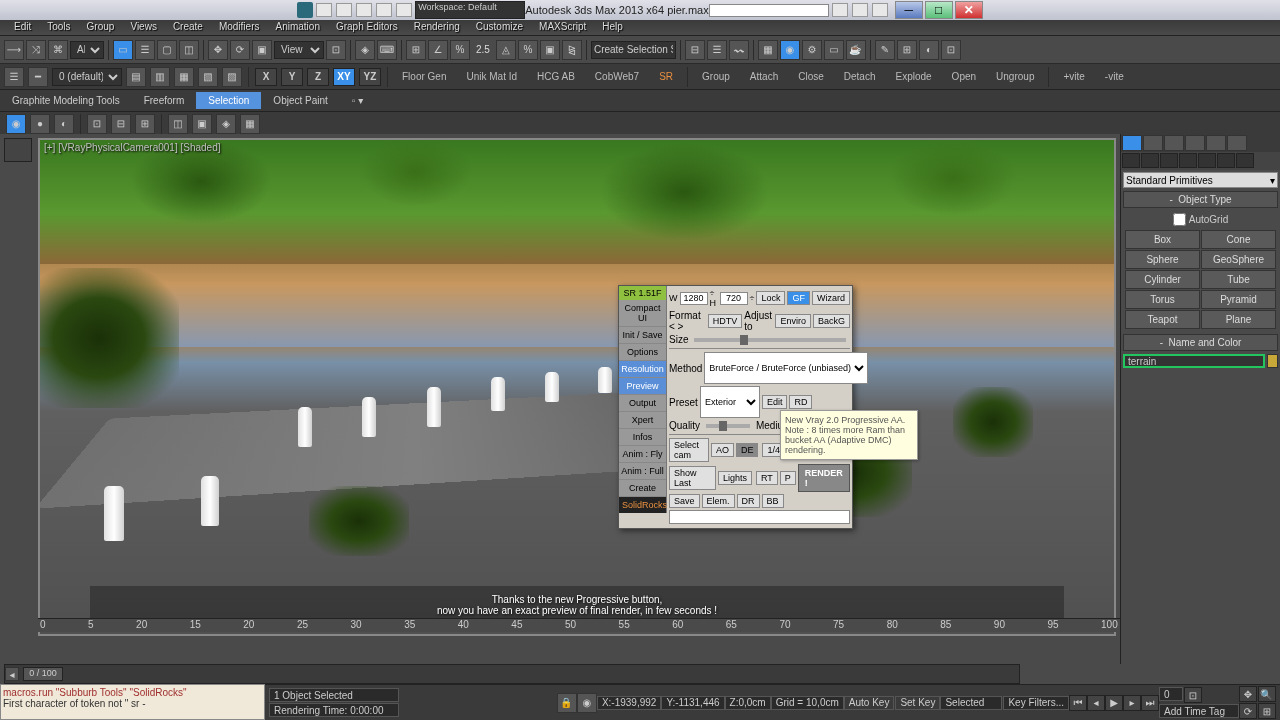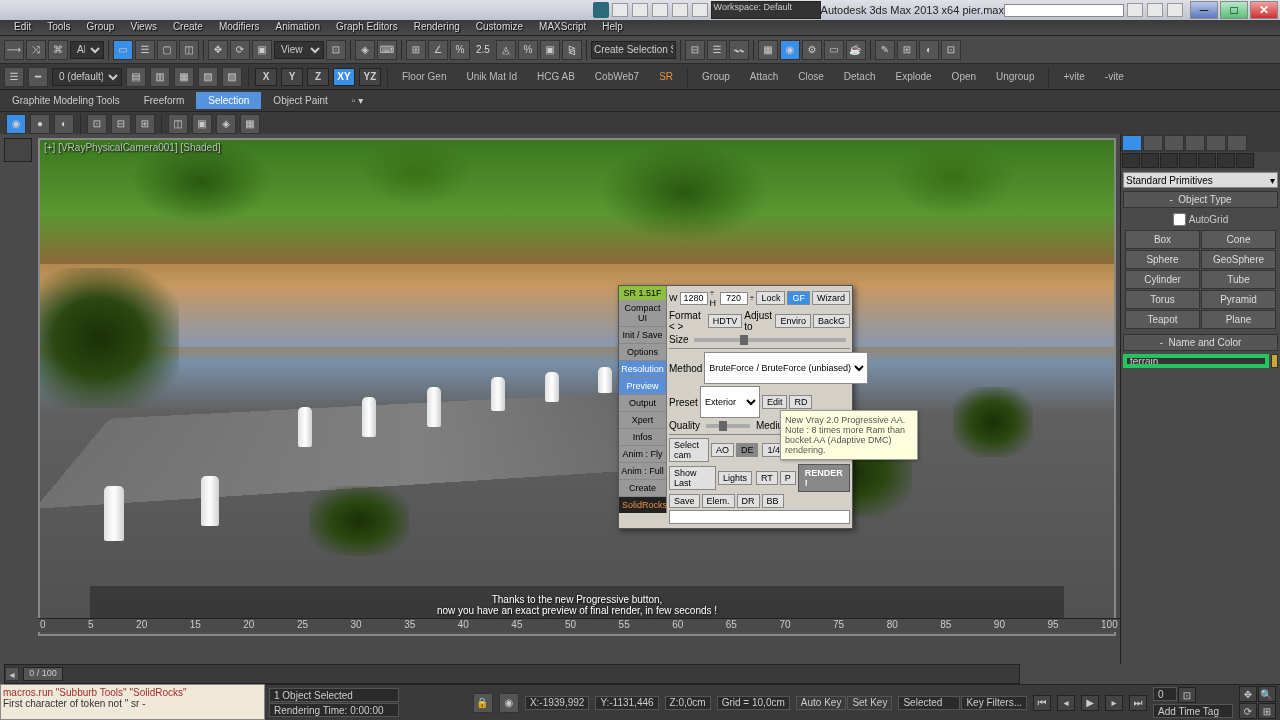--- a/index.html
+++ b/index.html
@@ -1,19 +1,19 @@
 <!DOCTYPE html>
 <html><head>
 <meta charset="utf-8">
 <style>
 *{box-sizing:border-box;margin:0;padding:0;font-family:"Segoe UI",Tahoma,sans-serif;font-size:10px;user-select:none}
 body{width:1280px;height:720px;background:#4a4a4a;overflow:hidden;position:relative}
 
 
-.titlebar{height:20px;background:linear-gradient(#e0e0e8,#c0c4d0);display:flex;align-items:center;justify-content:flex-end;padding:0 2px}
+.titlebar{height:20px;background:linear-gradient(#e0e0e8,#c0c4d0);display:flex;align-items:center;justify-content:center;padding:0 2px}
 .title-left{display:flex;align-items:center;gap:2px}
 .app-icon{width:16px;height:16px;background:#2a6a7a;border-radius:2px}
 .qat-btn{width:16px;height:14px;background:#e8e8e8;border:1px solid #999;display:inline-block;margin:0 1px}
 .title-center{font-size:11px;color:#222}
 .title-right{display:flex}
 .win-btn{width:28px;height:18px;margin-left:2px;display:flex;align-items:center;justify-content:center;font-size:12px;border:1px solid #888}
 .btn-min{background:linear-gradient(#b8c8e8,#5a7ac0)}
 .btn-max{background:linear-gradient(#b8e8c8,#5ac07a)}
 .btn-close{background:linear-gradient(#f0a0a0,#d03030);color:#fff;font-weight:bold}
 
@@ -89,28 +89,28 @@
 .cmd-tab.active{background:#3a90e8}
 .cmd-subtabs{height:18px;background:#444;display:flex;gap:1px;padding:1px}
 .cmd-sub{width:18px;height:15px;background:#333;border:1px solid #222}
 .cmd-dropdown{margin:2px;height:16px;background:#ddd;border:1px solid #888;color:#000;padding:0 2px;display:flex;align-items:center;justify-content:space-between}
 .rollout-title{background:#555;color:#ddd;text-align:center;padding:2px;border:1px solid #333;margin:1px 2px;font-size:10px}
 .rollout-body{background:#4a4a4a;padding:2px}
 .obj-grid{display:grid;grid-template-columns:1fr 1fr;gap:1px;padding:2px}
 .obj-btn{background:#5a5a5a;border:1px solid #333;color:#ddd;text-align:center;padding:3px;font-size:10px;cursor:pointer}
 .autogrid{display:flex;align-items:center;justify-content:center;gap:3px;color:#ccc;padding:2px;font-size:9px}
 .name-row{display:flex;padding:2px;gap:2px}
-.name-input{flex:1;height:14px;background:#333;border:4px solid #22c55e;color:#ccc;padding:0 3px}
+.name-input{flex:1;height:14px;background:#333;border:2px solid #22c55e;color:#ccc;padding:0 3px}
 .color-swatch{width:16px;height:14px;background:#c8a838;border:1px solid #333}
 
 
 .timeline{position:absolute;bottom:36px;left:4px;right:260px;height:20px;background:#3a3a3a;border:1px solid #222;display:flex;align-items:center}
 .time-slider{width:40px;height:14px;background:#555;border:1px solid #222;margin-left:4px;color:#ccc;font-size:9px;text-align:center}
 .script-area{position:absolute;bottom:0;left:0;width:265px;height:36px;background:#f0e8d8;border:1px solid #888;padding:2px;font-family:monospace;font-size:9px;color:#a03030;overflow:hidden}
-.status-bar{position:absolute;bottom:0;left:265px;right:0;height:36px;background:#3a3a3a;border-top:1px solid #222;display:flex;align-items:center;padding:0 4px;gap:6px;color:#ccc;font-size:9px}
+.status-bar{position:absolute;bottom:0;left:265px;right:0;height:36px;background:#3a3a3a;border-top:1px solid #222;display:flex;align-items:center;padding:0 4px;color:#ccc;font-size:9px}
 .status-field{background:#2a2a2a;border:1px solid #555;padding:1px 4px;color:#ccc;height:14px;display:inline-flex;align-items:center}
 .play-btn{width:18px;height:16px;background:#444;border:1px solid #222;color:#ccc;display:inline-flex;align-items:center;justify-content:center}
 
 
 .vp-tools{position:absolute;top:4px;left:4px;width:30px;display:flex;flex-direction:column;gap:2px}
 .vp-tool{width:28px;height:24px;background:#444;border:1px solid #222}
 </style>
 </head>
 <body>
 

